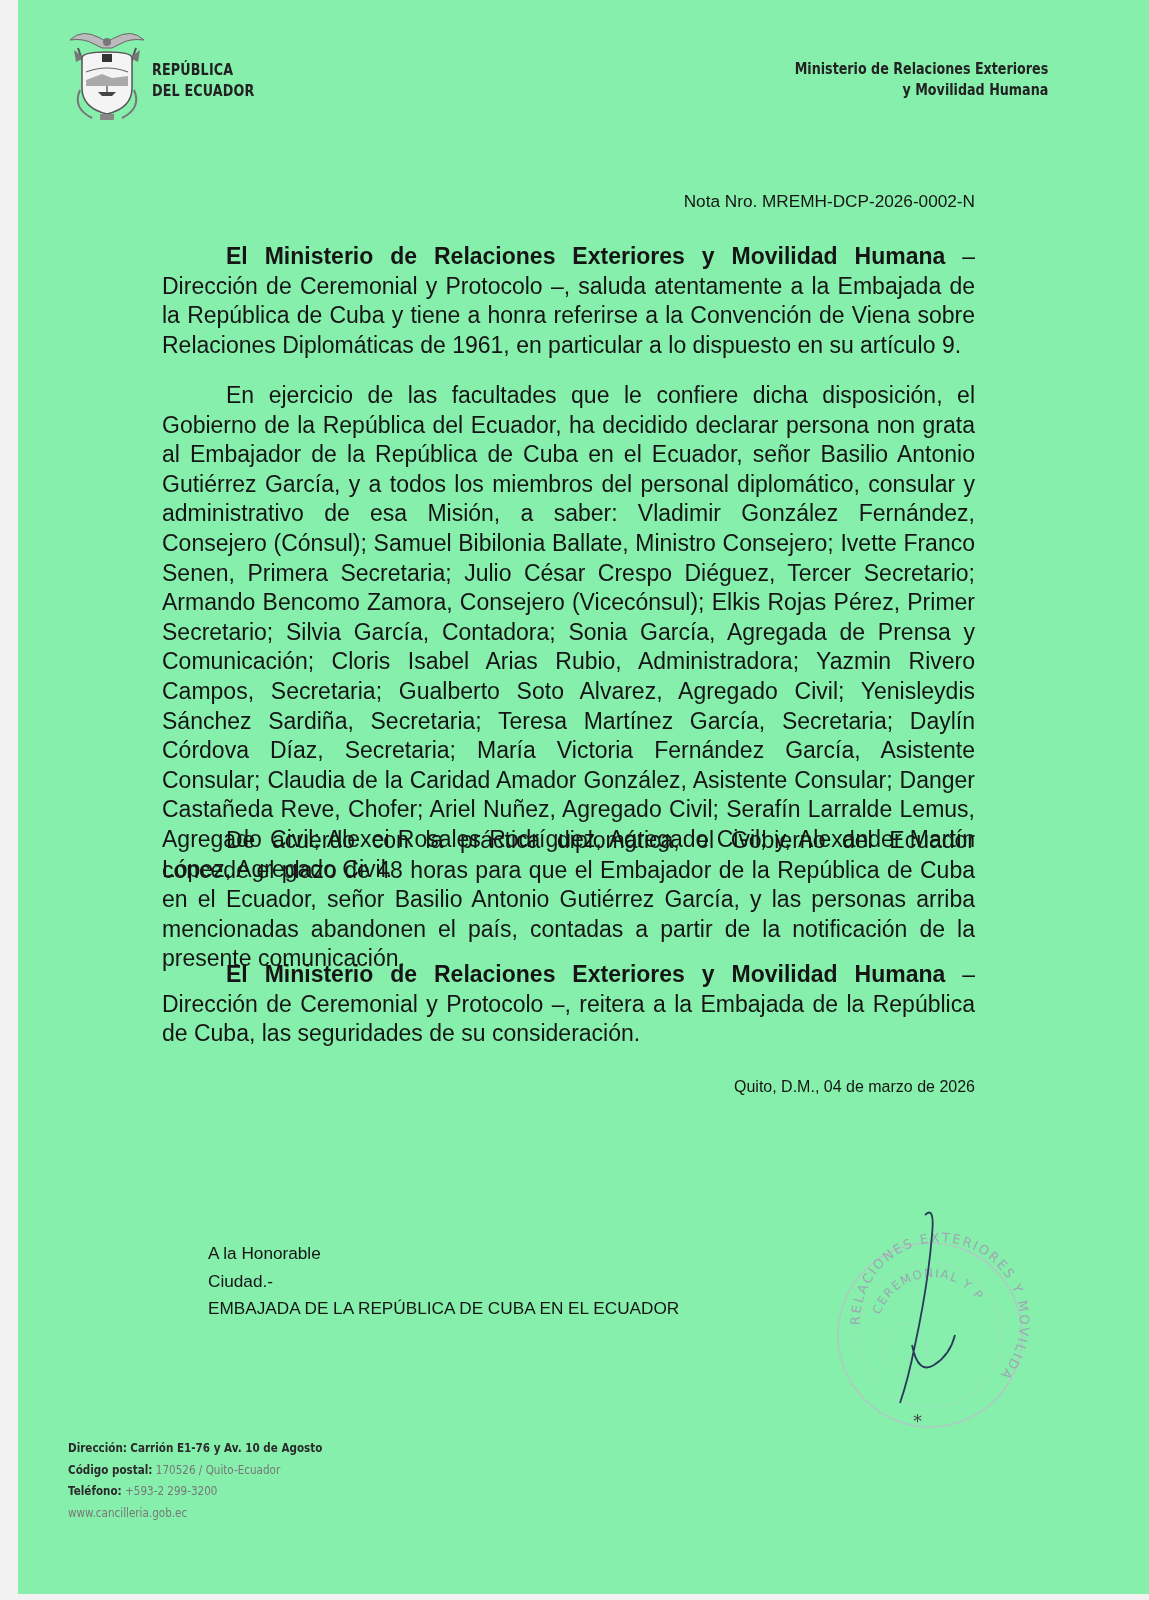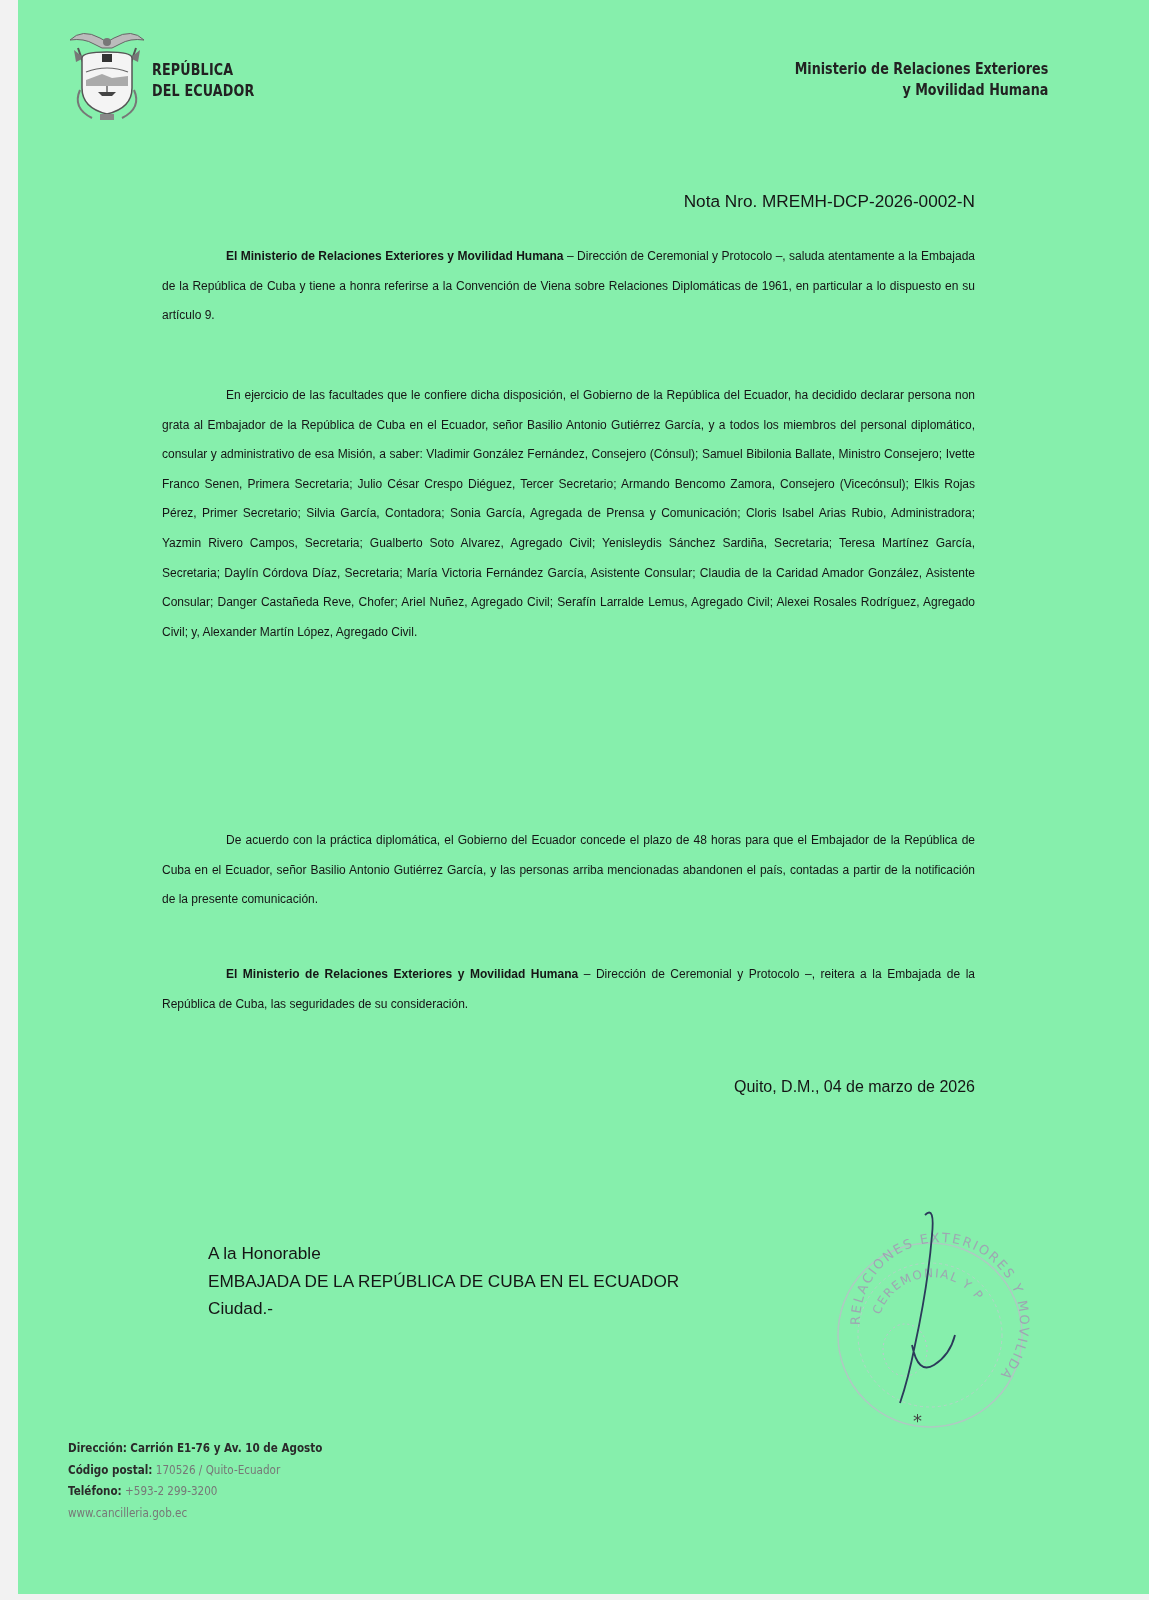--- a/index.html
+++ b/index.html
@@ -22,21 +22,21 @@
   }
   .ministry-header {
     position: absolute; right: 113px; top: 59px; text-align: right;
     font-family: "DejaVu Sans", sans-serif; font-weight: bold; font-size: 15.5px;
     line-height: 21px; color: #222;
     transform: scaleX(0.82); transform-origin: right top;
   }
   
   .body-text {
     position: absolute; left: 144px; width: 813px;
-    font-family: "Liberation Sans", sans-serif; font-size: 12px; line-height: 29.6px;
+    font-family: "Liberation Sans", sans-serif; font-size: 23px; line-height: 29.6px;
     color: #151515;
   }
   .nota { position: absolute; right: 186px; top: 187px; font-size: 17.2px; }
   .para { text-align: justify; text-indent: 64px; margin: 0; }
   .p1 { top: 242px; }
   .p2 { top: 381px; }
   .p3 { top: 826px; }
   .p4 { top: 960px; }
   .date { position: absolute; right: 186px; top: 1072px; font-size: 16px; }
   .recipient { position: absolute; left: 150px; top: 1240px; font-size: 17.2px; line-height: 27.5px; color:#151515;margin-left:40px; }
@@ -101,22 +101,22 @@
   </div>
 
   <div class="body-text p4">
     <p class="para"><b>El Ministerio de Relaciones Exteriores y Movilidad Humana</b><span> – Dirección de Ceremonial y Protocolo –, reitera a la Embajada de la República de Cuba, las seguridades de su consideración.</span></p>
   </div>
 
   <div class="body-text date" style="left:auto;width:auto;">Quito, D.M., 04 de marzo de 2026</div>
 
   <div class="recipient">
     <div>A la Honorable</div>
+    <div>Ciudad.-</div>
     <div>EMBAJADA DE LA REPÚBLICA DE CUBA EN EL ECUADOR</div>
-    <div>Ciudad.-</div>
   </div>
 
   <svg class="stamp" viewBox="0 0 200 240">
     <defs>
       <path id="arcOuter" d="M30 120 A80 80 0 1 1 170 170"></path>
       <path id="arcInner" d="M50 110 A55 55 0 0 1 150 100"></path>
     </defs>
     <circle cx="100" cy="130" r="92" fill="none" stroke="#b9bfc8" stroke-width="1.5" opacity="0.8"></circle>
     <circle cx="100" cy="130" r="72" fill="none" stroke="#c4c9d1" stroke-width="1" stroke-dasharray="3 3" opacity="0.7"></circle>
     <text font-family="DejaVu Sans, sans-serif" font-size="13" fill="#9ea6b2" letter-spacing="2">

